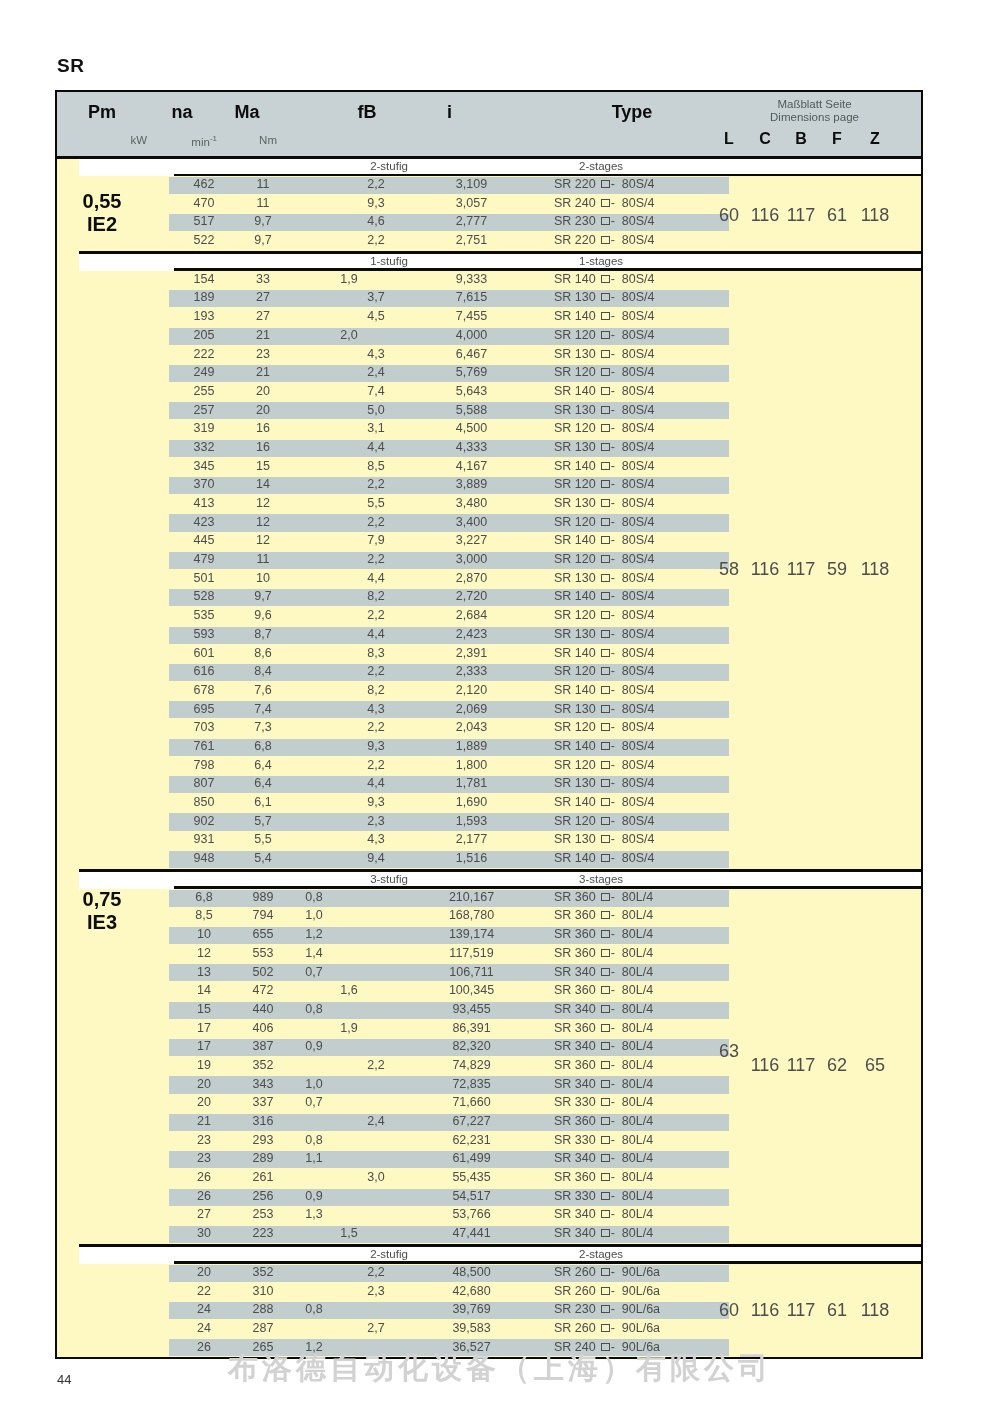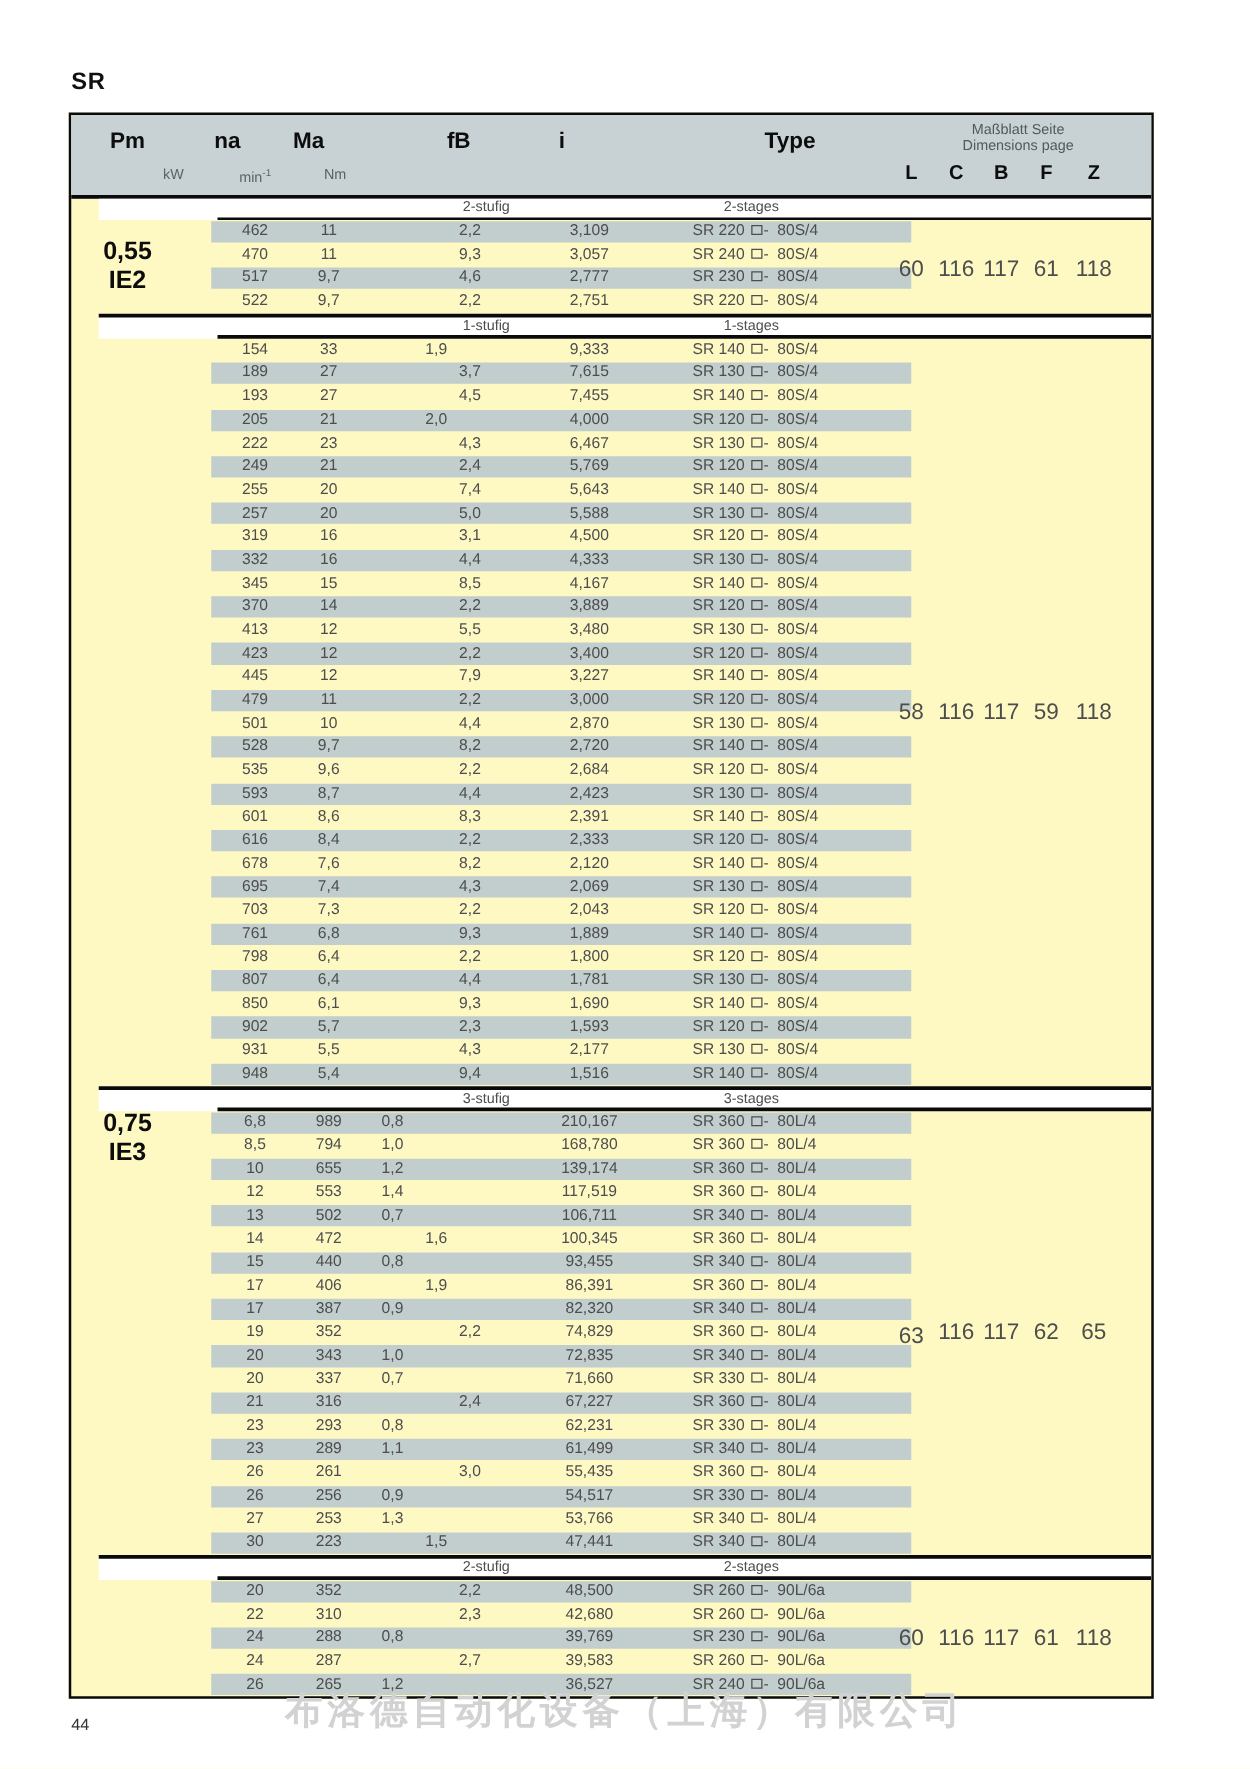--- a/index.html
+++ b/index.html
@@ -832,21 +832,21 @@
               <span>-&nbsp;&nbsp;</span>
               <span>80L/4</span>
             </span>
           </div>
         </div>
         <div class="pm-label" style="top: 19px;">
           <div>0,75</div>
           <div>IE3</div>
         </div>
         <div class="dims-vals" style="top: 17px; height: 355.3px;">
-          <span class="dim-v" style="left: 654px; top: 172px;">63</span>
+          <span class="dim-v" style="left: 654px; top: 155px;">63</span>
           <span class="dim-v" style="left: 690px; top: 169.65px;">116</span>
           <span class="dim-v" style="left: 726px; top: 169.65px;">117</span>
           <span class="dim-v" style="left: 762px; top: 169.65px;">62</span>
           <span class="dim-v" style="left: 800px; top: 169.65px;">65</span>
         </div>
       </div>
       <div class="section">
         <div class="stage-row">
           <span class="stage-de">2-stufig</span>
           <span class="stage-en">2-stages</span>

